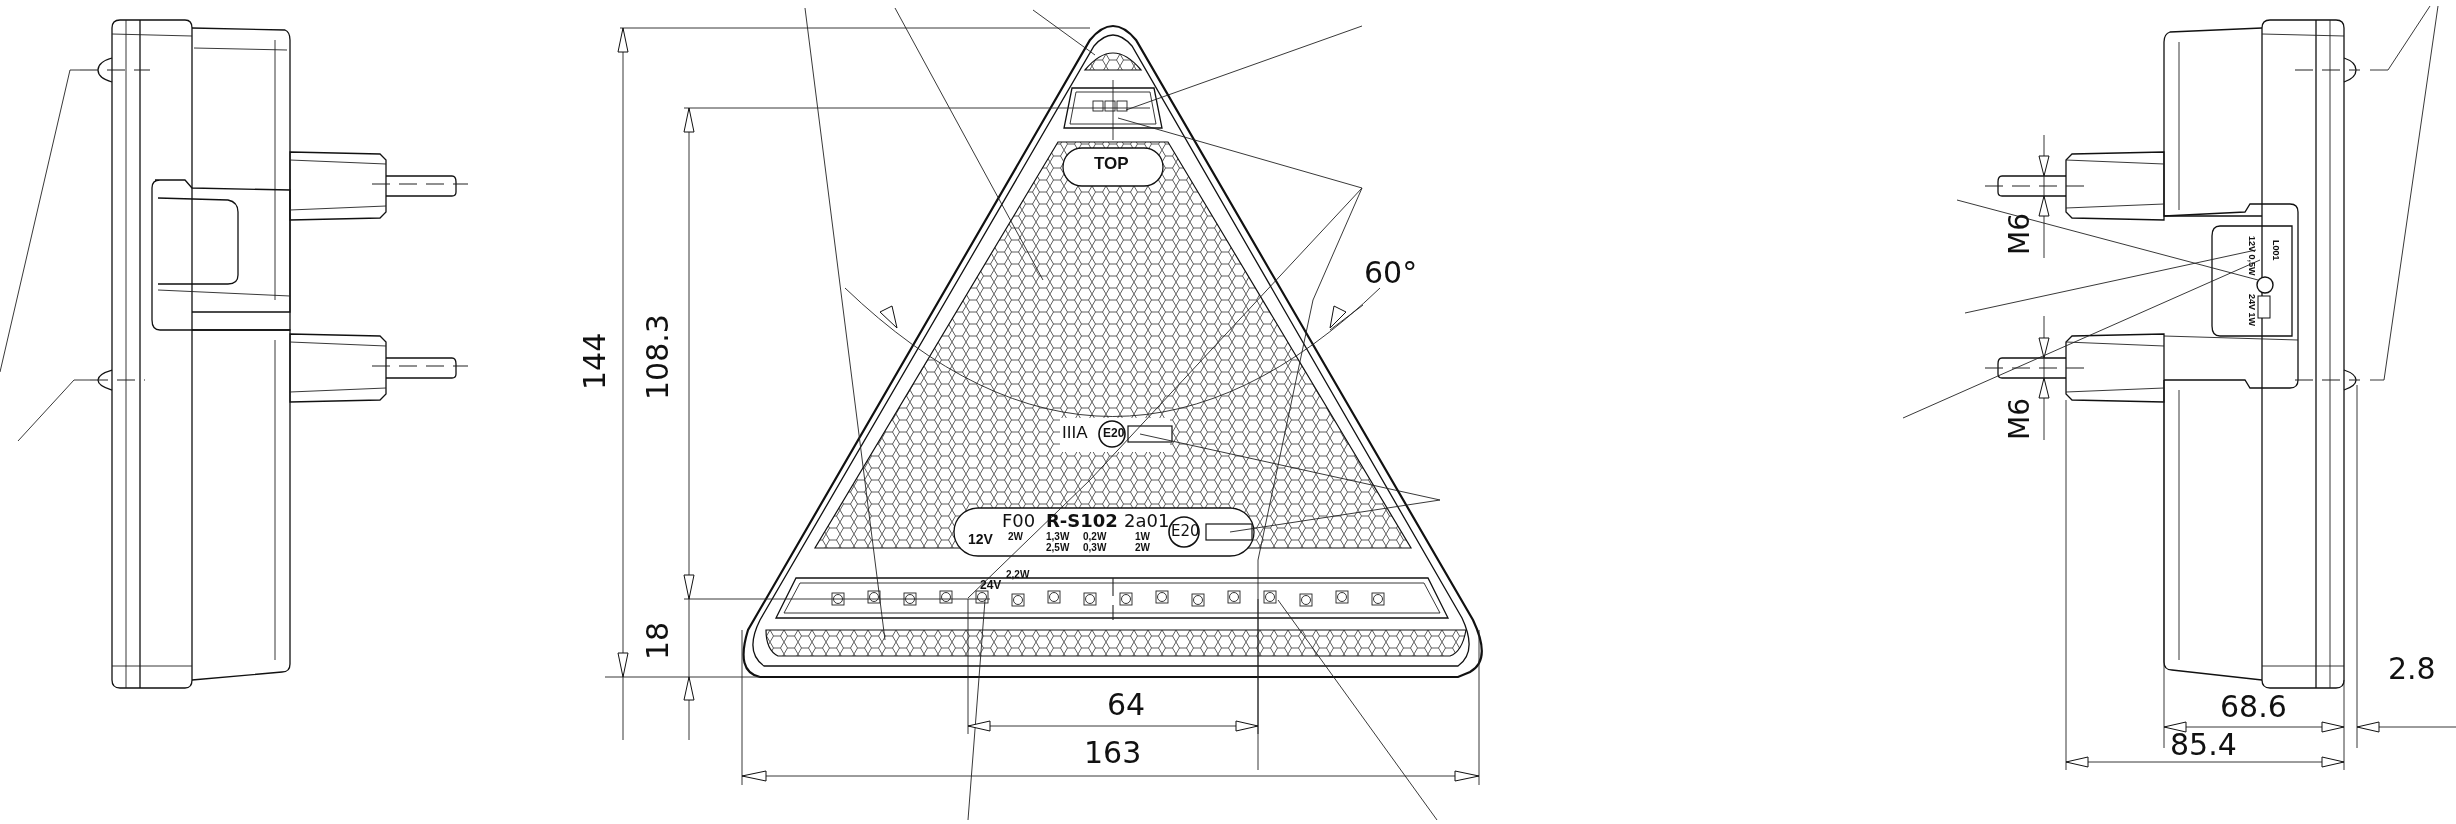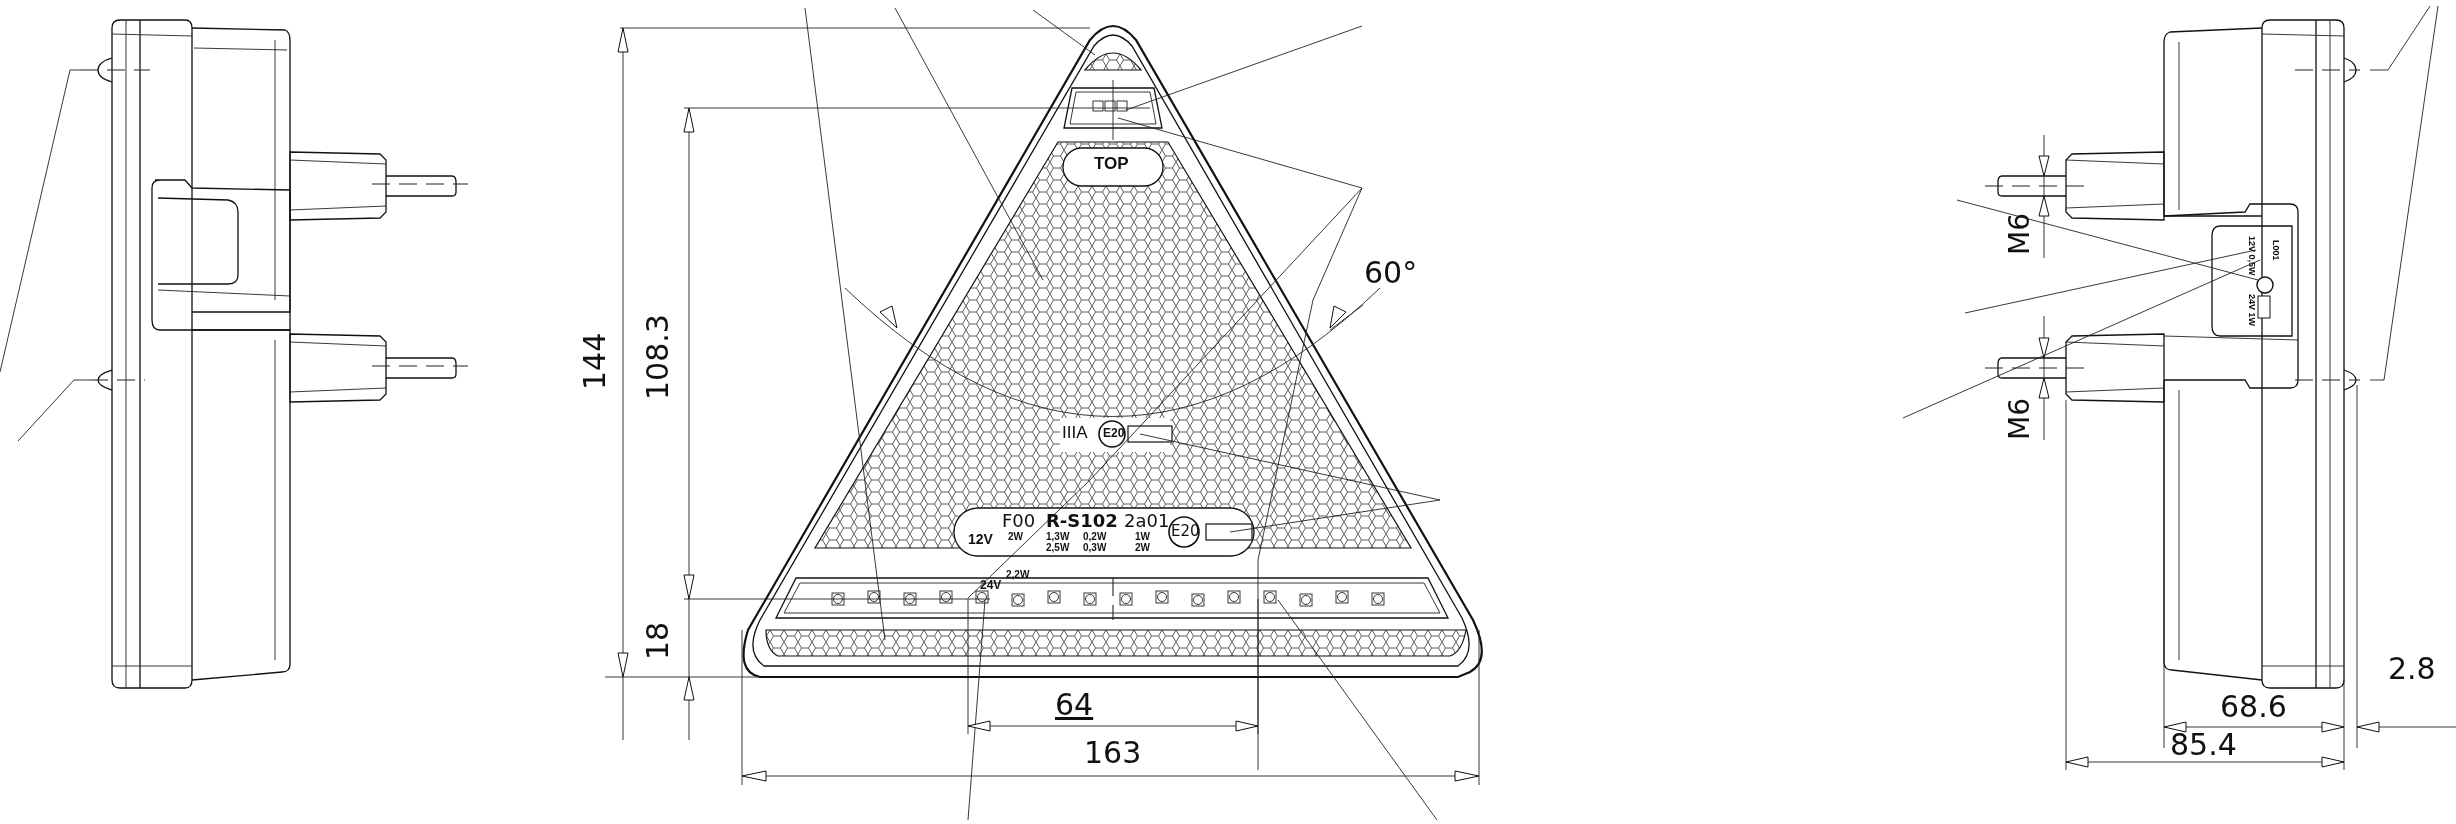--- a/index.html
+++ b/index.html
@@ -262,21 +262,21 @@
 <span class="t small" style="left:1046px;top:543px;font-size:10px;">2,5W</span>
 <span class="t small" style="left:1083px;top:532px;font-size:10px;text-align:right;">0,2W</span>
 <span class="t small" style="left:1083px;top:543px;font-size:10px;">0,3W</span>
 <span class="t small" style="left:1135px;top:532px;font-size:10px;">1W</span>
 <span class="t small" style="left:1135px;top:543px;font-size:10px;">2W</span>
 <span class="t" style="left:1171px;top:524px;font-size:15px;">E20</span>
 
 <span class="t dim" style="left:580px;top:340px;transform:rotate(-90deg);transform-origin:0 0;top:390px;">144</span>
 <span class="t dim" style="left:643px;top:400px;transform:rotate(-90deg);transform-origin:0 0;">108.3</span>
 <span class="t dim" style="left:643px;top:660px;transform:rotate(-90deg);transform-origin:0 0;">18</span>
-<span class="t dim" style="left:1055px;top:690px;text-decoration:underline;">64</span>
+<span class="t dim" style="left:1107px;top:690px;">64</span>
 <span class="t dim" style="left:1084px;top:738px;">163</span>
 <span class="t dim" style="left:1364px;top:258px;">60°</span>
 
 <span class="t dim" style="left:2006px;top:255px;transform:rotate(-90deg);transform-origin:0 0;font-size:28px;">M6</span>
 <span class="t dim" style="left:2006px;top:440px;transform:rotate(-90deg);transform-origin:0 0;font-size:28px;">M6</span>
 <span class="t dim" style="left:2220px;top:692px;">68.6</span>
 <span class="t dim" style="left:2388px;top:654px;">2.8</span>
 <span class="t dim" style="left:2170px;top:730px;">85.4</span>
 
 <span class="t small" style="left:2280px;top:240px;transform:rotate(90deg);transform-origin:0 0;font-size:9px;">L001</span>

